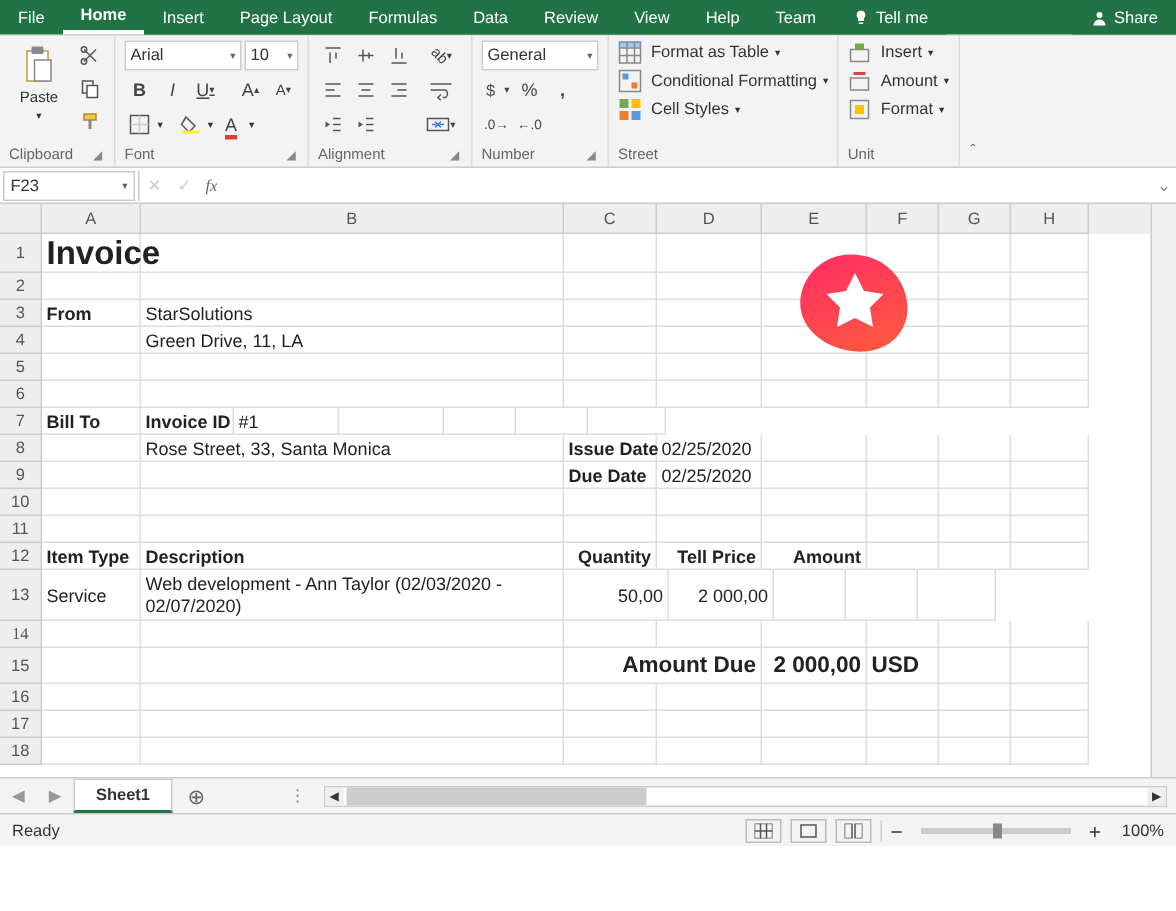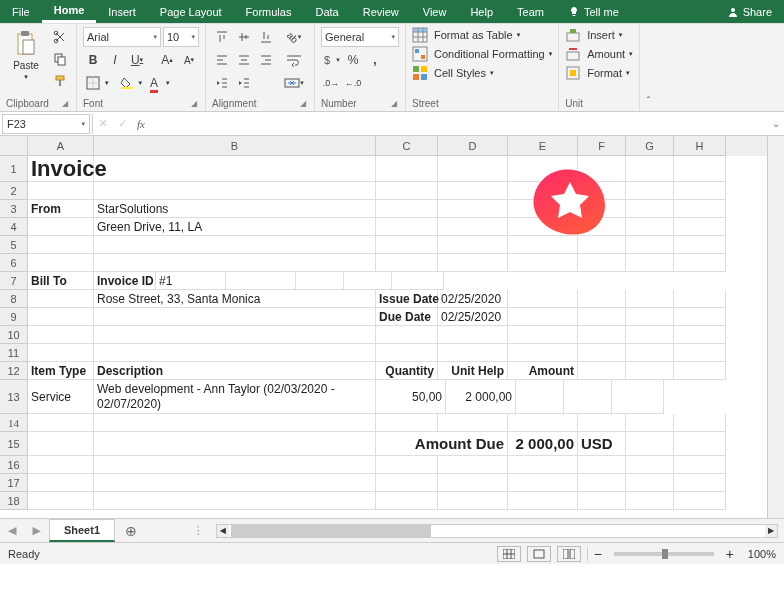--- a/index.html
+++ b/index.html
@@ -525,21 +525,21 @@
           <div class="cell" style="width: 70px; height: 18px;"></div>
           <div class="cell" style="width: 48px; height: 18px;"></div>
           <div class="cell" style="width: 48px; height: 18px;"></div>
           <div class="cell" style="width: 52px; height: 18px;"></div>
         </div>
         <div class="row">
           <div class="rh" style="height: 18px; line-height: 18px;">12</div>
           <div class="cell bold" style="width: 66px; height: 18px;">Item Type</div>
           <div class="cell bold" style="width: 282px; height: 18px;">Description</div>
           <div class="cell bold right" style="width: 62px; height: 18px;">Quantity</div>
-          <div class="cell bold right" style="width: 70px; height: 18px;">Unit Help</div>
+          <div class="cell bold right" style="width: 70px; height: 18px;">Tell Price</div>
           <div class="cell bold right" style="width: 70px; height: 18px;">Amount</div>
           <div class="cell" style="width: 48px; height: 18px;"></div>
           <div class="cell" style="width: 48px; height: 18px;"></div>
           <div class="cell" style="width: 52px; height: 18px;"></div>
         </div>
         <div class="row">
           <div class="rh" style="height: 34px; line-height: 34px;">13</div>
           <div class="cell" style="width: 66px; height: 34px;">Service</div>
           <div class="cell wrap" style="width: 282px; height: 34px;">Web development - Ann Taylor (02/03/2020 - 02/07/2020)</div>
           <div class="cell right" style="width: 70px; height: 34px;">50,00</div>

